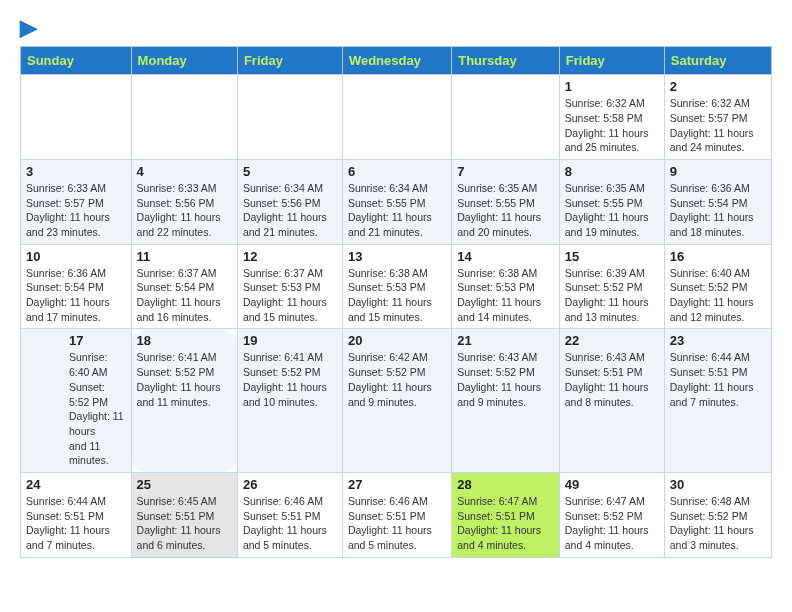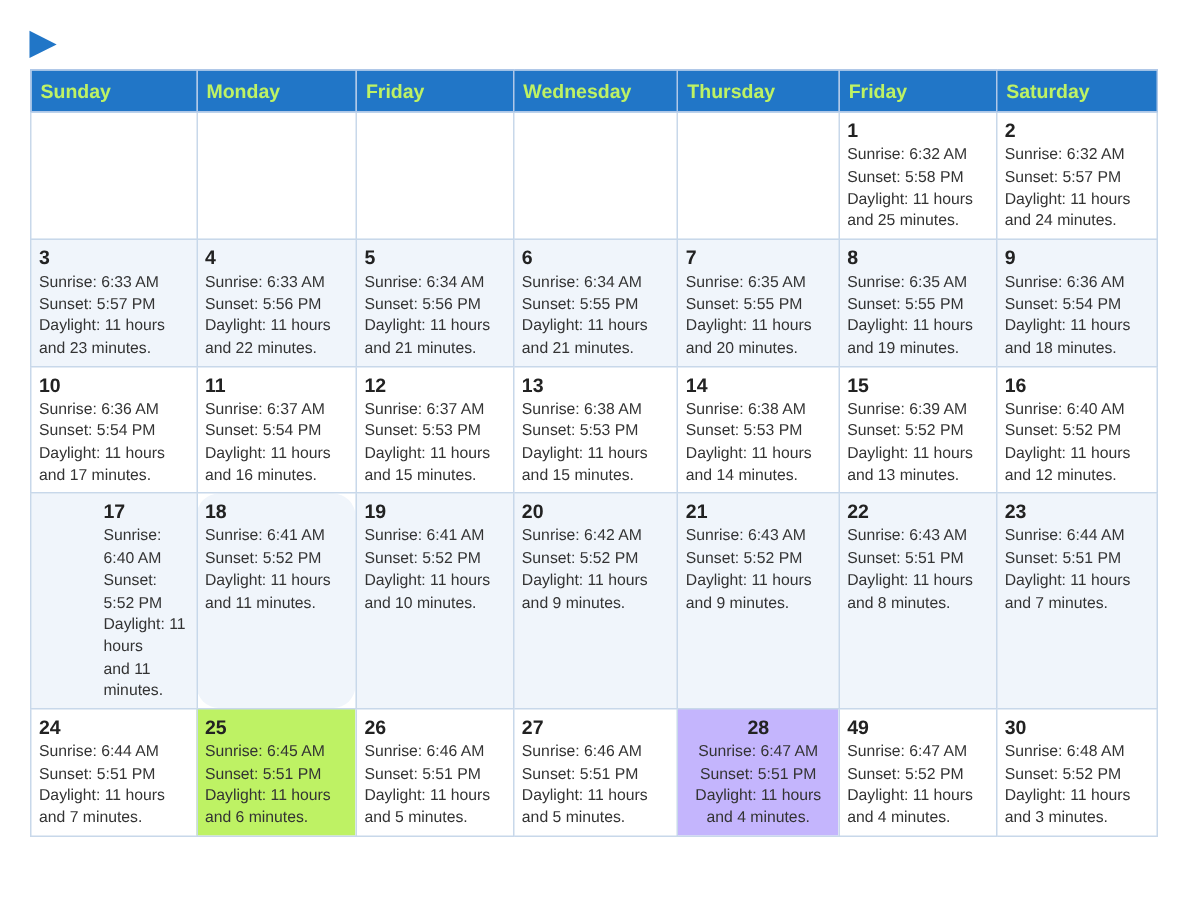--- a/index.html
+++ b/index.html
@@ -230,33 +230,33 @@
           <td style="background: rgb(240, 245, 251);">
             <div class="day-num">23</div>
             <div class="day-info">Sunrise: 6:44 AM<br>Sunset: 5:51 PM<br>Daylight: 11 hours<br>and 7 minutes.</div>
           </td>
         </tr>
         <tr>
           <td style="background: rgb(255, 255, 255);">
             <div class="day-num">24</div>
             <div class="day-info">Sunrise: 6:44 AM<br>Sunset: 5:51 PM<br>Daylight: 11 hours<br>and 7 minutes.</div>
           </td>
-          <td style="background: #bef264; margin-top: 20px;">
+          <td style="background: #e5e5e5; margin-top: 20px;">
             <div class="day-num">25</div>
             <div class="day-info">Sunrise: 6:45 AM<br>Sunset: 5:51 PM<br>Daylight: 11 hours<br>and 6 minutes.</div>
           </td>
           <td style="background: rgb(255, 255, 255);">
             <div class="day-num">26</div>
             <div class="day-info">Sunrise: 6:46 AM<br>Sunset: 5:51 PM<br>Daylight: 11 hours<br>and 5 minutes.</div>
           </td>
           <td style="background: rgb(255, 255, 255);">
             <div class="day-num">27</div>
             <div class="day-info">Sunrise: 6:46 AM<br>Sunset: 5:51 PM<br>Daylight: 11 hours<br>and 5 minutes.</div>
           </td>
-          <td style="background: #c4b5fd; text-align: center;">
+          <td style="background: #bef264;">
             <div class="day-num">28</div>
             <div class="day-info">Sunrise: 6:47 AM<br>Sunset: 5:51 PM<br>Daylight: 11 hours<br>and 4 minutes.</div>
           </td>
           <td style="background: rgb(255, 255, 255);">
             <div class="day-num">49</div>
             <div class="day-info">Sunrise: 6:47 AM<br>Sunset: 5:52 PM<br>Daylight: 11 hours<br>and 4 minutes.</div>
           </td>
           <td style="background: rgb(255, 255, 255);">
             <div class="day-num">30</div>
             <div class="day-info">Sunrise: 6:48 AM<br>Sunset: 5:52 PM<br>Daylight: 11 hours<br>and 3 minutes.</div>

